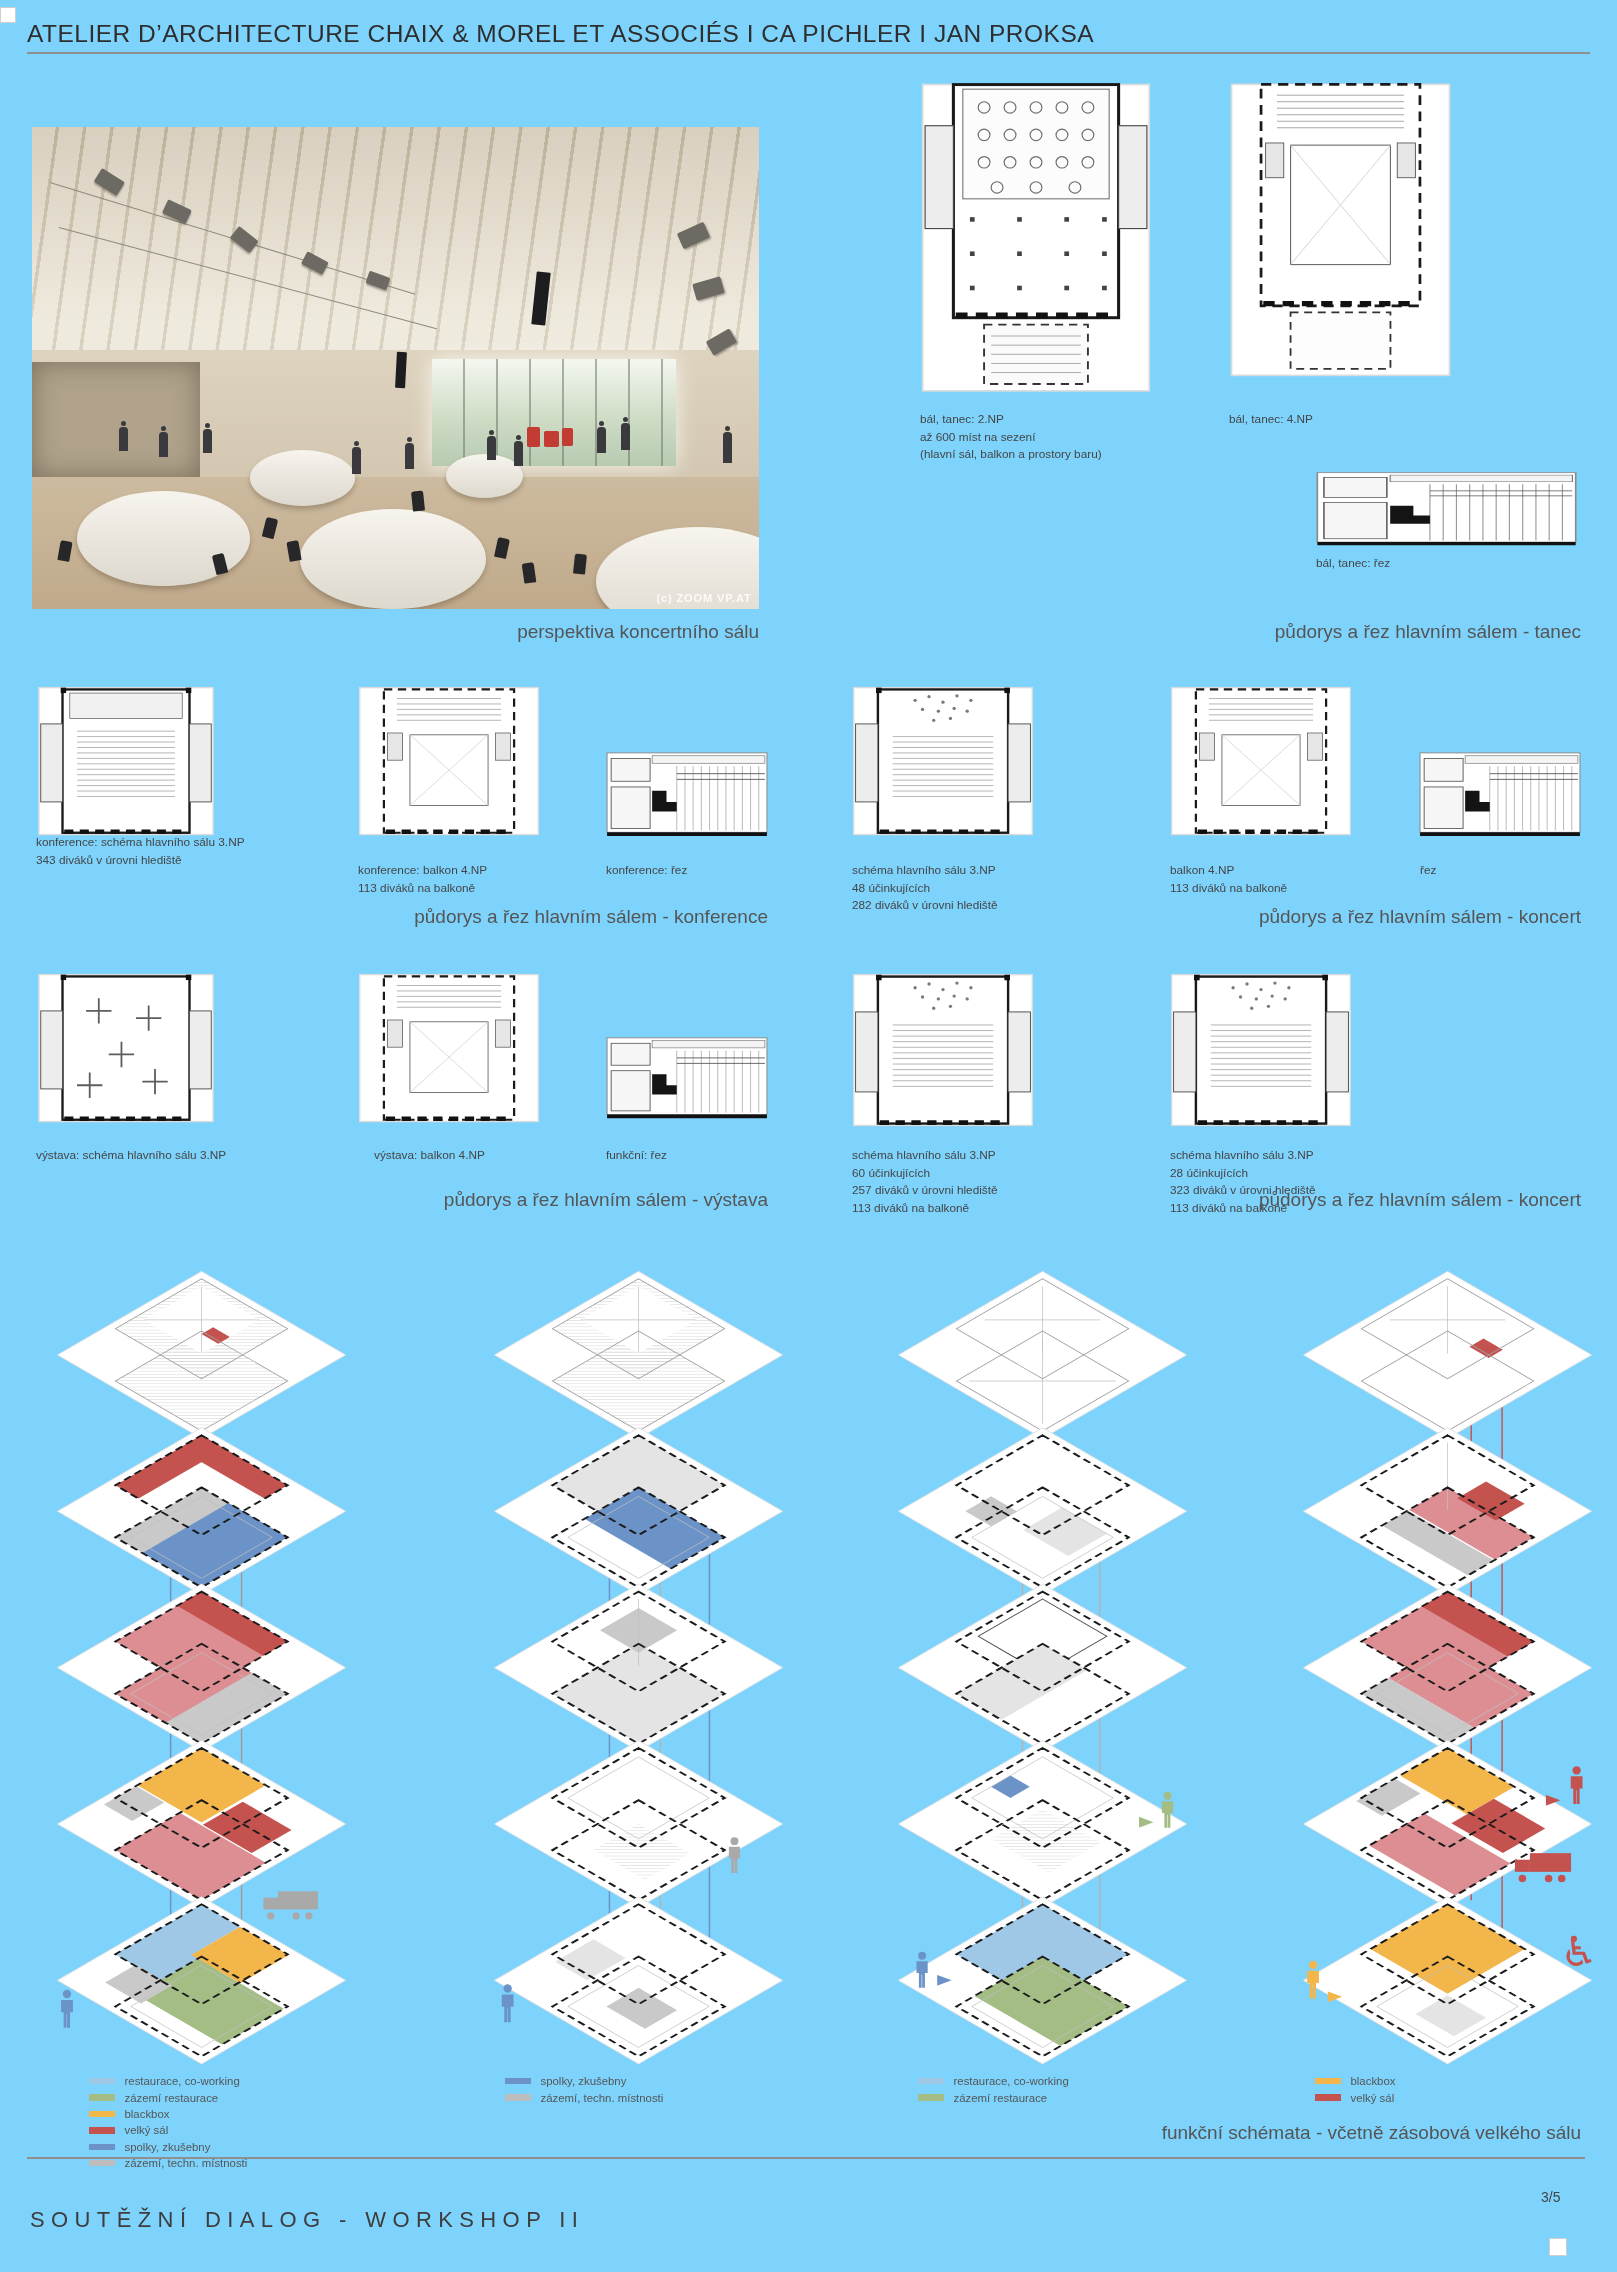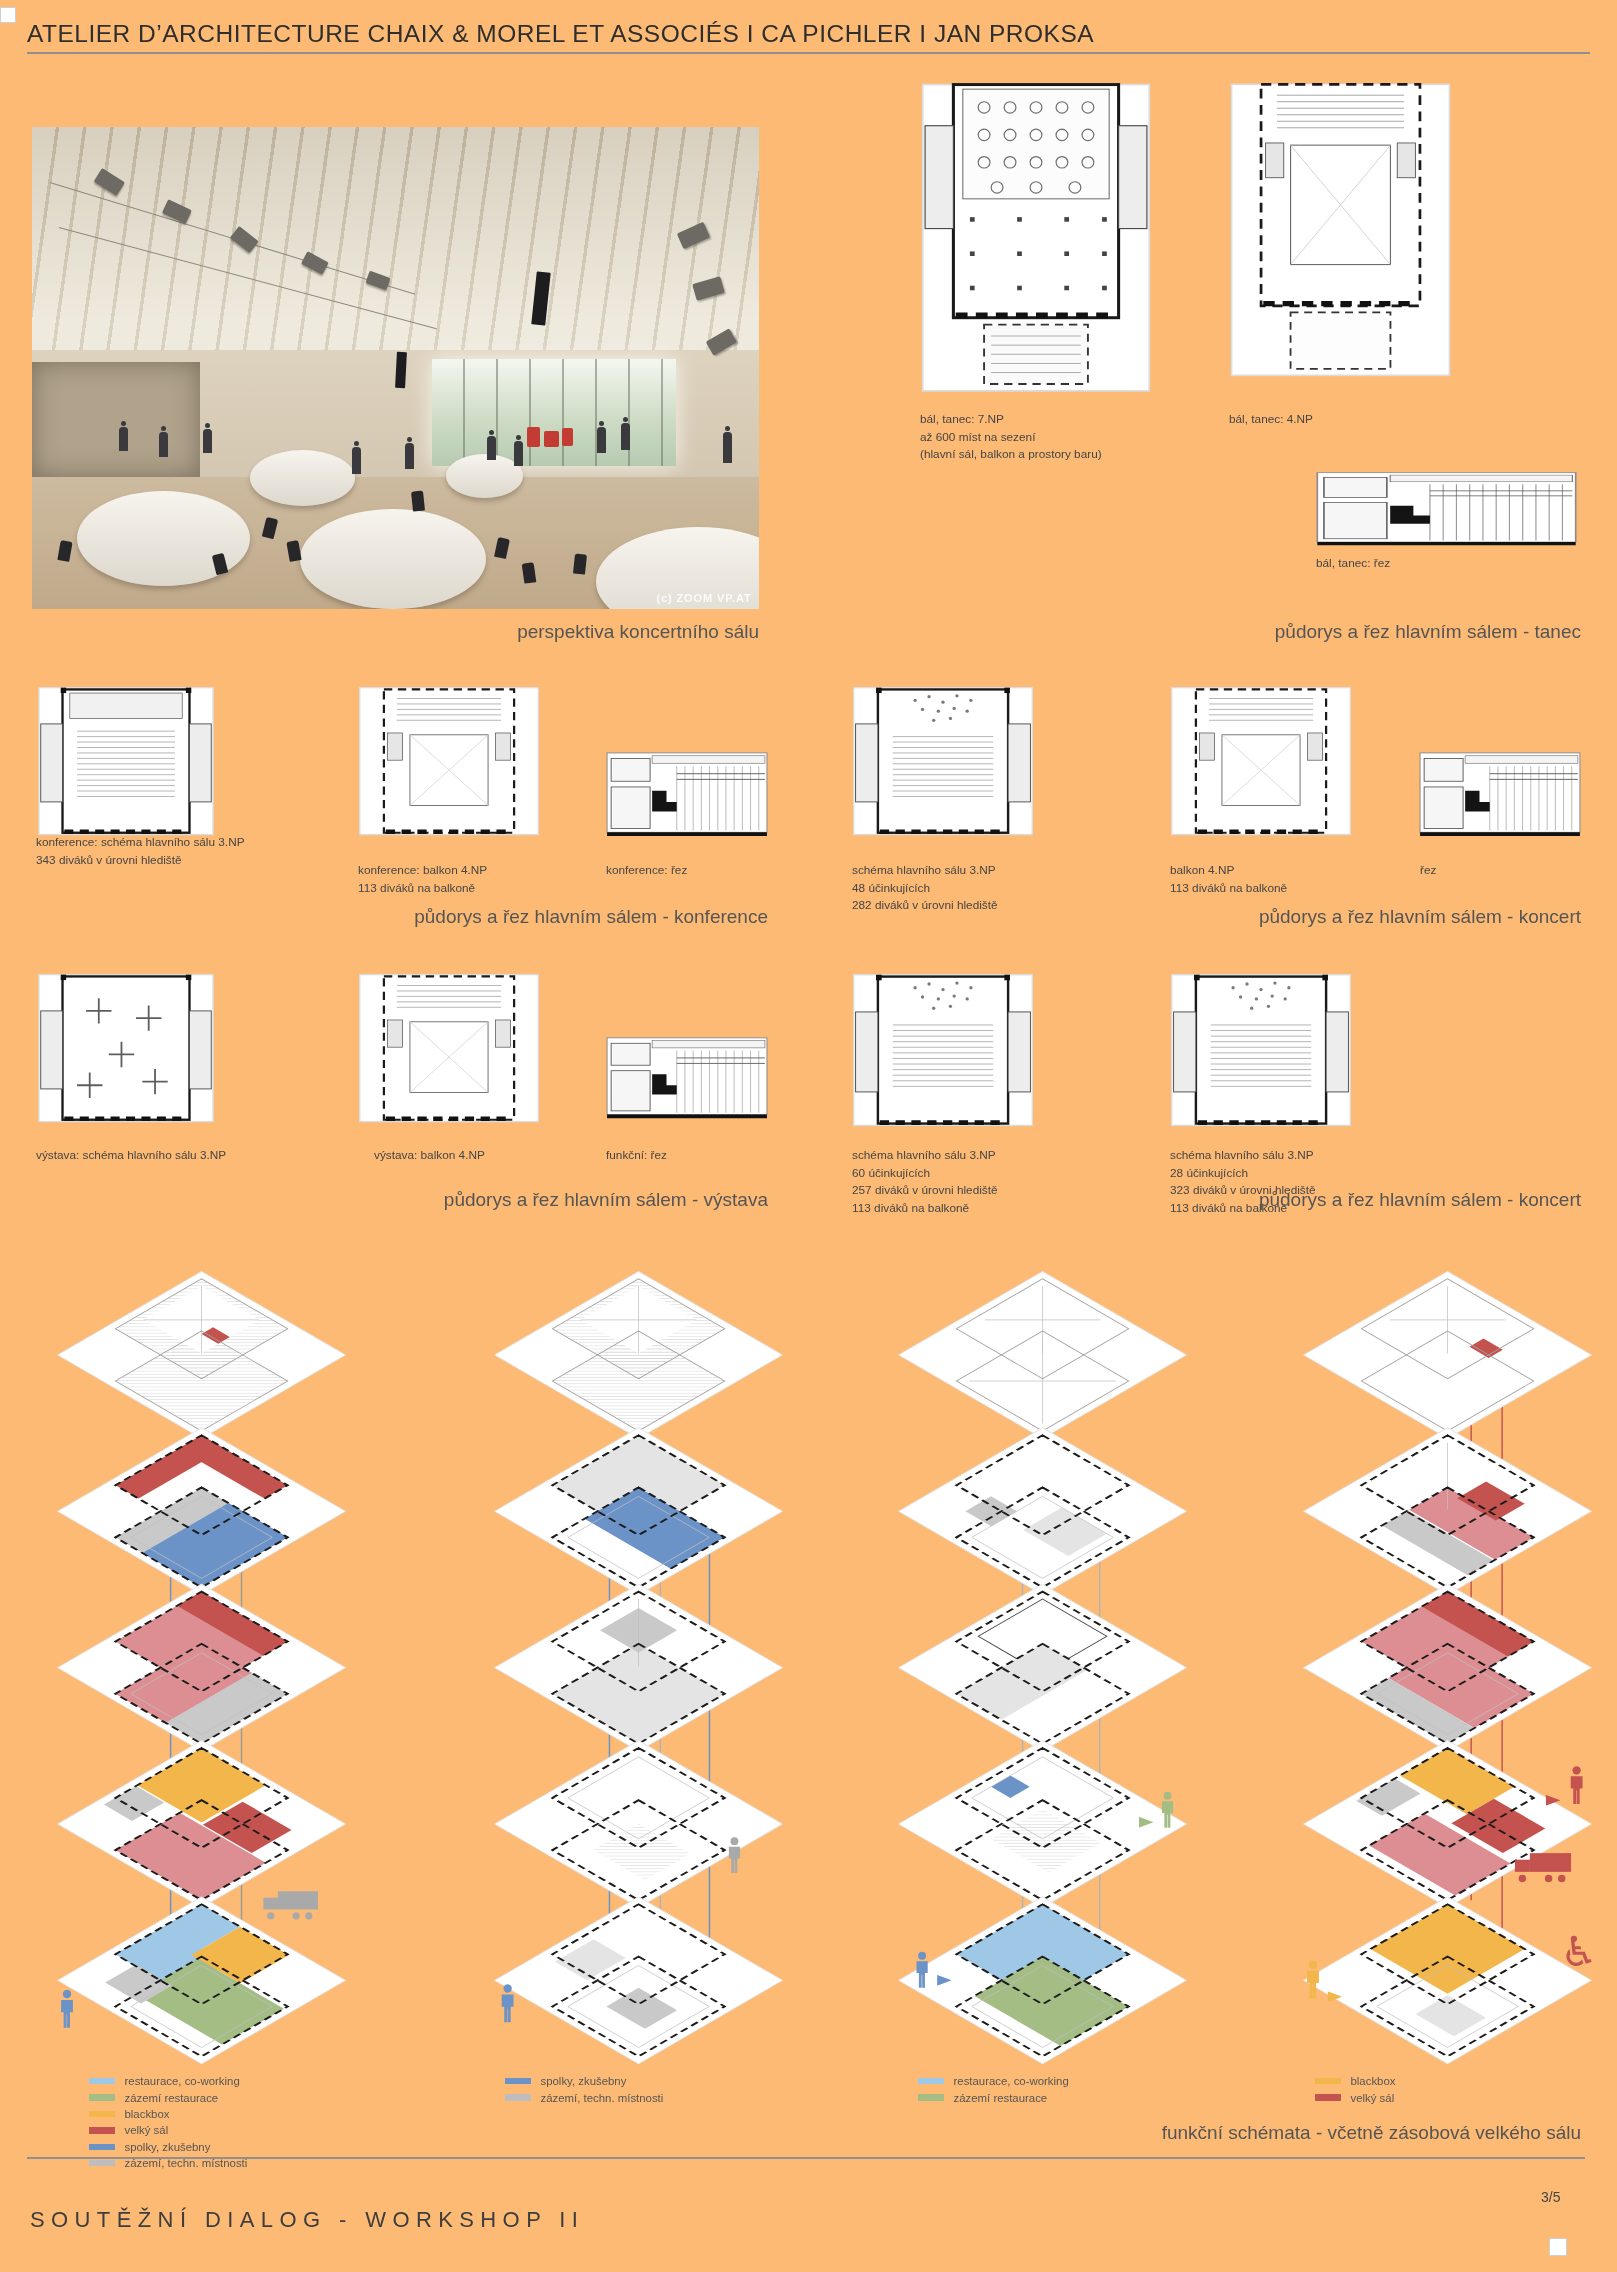--- a/index.html
+++ b/index.html
@@ -1,16 +1,16 @@
 <!DOCTYPE html>
 <html style="--c-restaurace: #9fc8e6; --c-zazemi_rest: #a3bd85; --c-blackbox: #f3b64a; --c-velky_sal: #c4534f; --c-velky_sal_light: #dd8e93; --c-spolky: #6b93c8; --c-zazemi_tech: #bdbdbd;font-size:14.5px"><head>
 <meta charset="utf-8">
 <style>
   html,body{margin:0;padding:0;background:#9a9a9a}
-  .board{position:relative;width:1617px;height:2273px;background:#fdba74;margin:0 auto;
+  .board{position:relative;width:1617px;height:2273px;background:#7dd3fc;margin:0 auto;
          font-family:"Liberation Sans",sans-serif;overflow:hidden}
   .rule{position:absolute;height:1.8px;background:#8f8f8f}
   .hdr{position:absolute;left:27px;top:20px;font-size:24.5px;color:#2e2e2e;letter-spacing:0.5px;white-space:nowrap}
   .small-label{position:absolute;font-size:11.8px;line-height:1.5;color:#454545}
   .caption{position:absolute;font-size:19px;color:#555}
   .cap-r{text-align:right}
   .crop{position:absolute;border:0.9px solid #cfcfcf;background:#fff}
 
   
   .photo{position:absolute;left:32px;top:127px;width:727px;height:482px;background:#d9cfbc;overflow:hidden}
@@ -289,21 +289,21 @@
       <use href="#plan-banquet"></use>
     </svg>
   <svg class="plansvg" style="left:1227px;top:80px" width="227" height="304" viewBox="0 0 200 280" preserveAspectRatio="none">
       <use href="#plan-upper"></use>
     </svg>
   <svg class="plansvg" style="left:1314px;top:471px" width="265" height="76" viewBox="0 0 160 92" preserveAspectRatio="none">
       <use href="#plan-section"></use>
     </svg>
 
   <div class="small-label" style="left:920px;top:411px">
-    <div>bál, tanec: 7.NP</div>
+    <div>bál, tanec: 2.NP</div>
       <div>až 600 míst na sezení</div>
       <div>(hlavní sál, balkon a prostory baru)</div>
   </div>
   <div class="small-label" style="left:1229px;top:411px">
     <div>bál, tanec: 4.NP</div>
   </div>
   <div class="small-label" style="left:1316px;top:555px">
     <div>bál, tanec: řez</div>
   </div>
   <div class="caption cap-r" style="left:1036px;top:621px;width:545px">půdorys a řez hlavním sálem - tanec</div>

